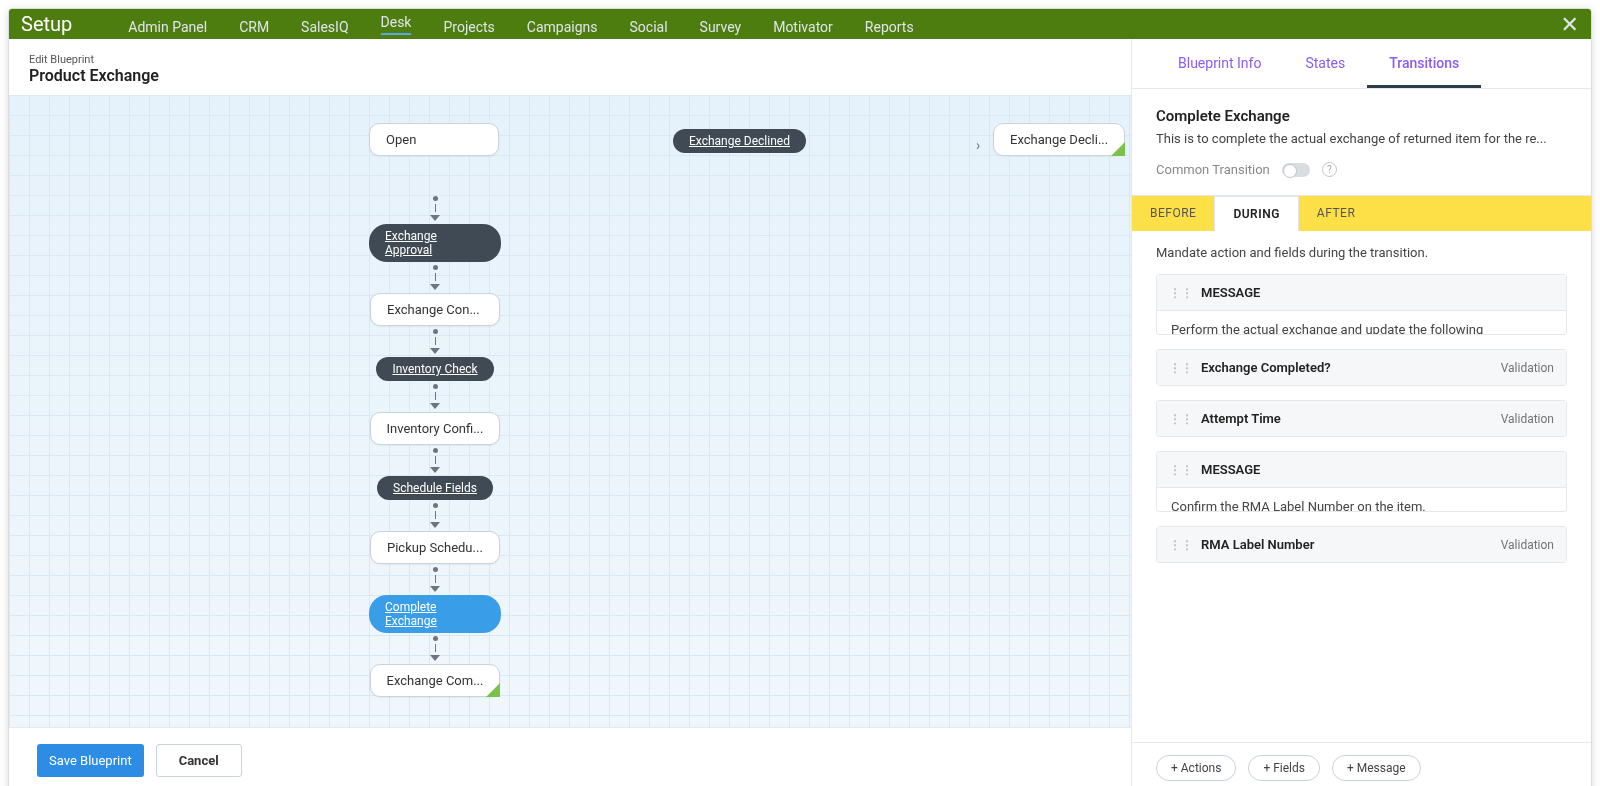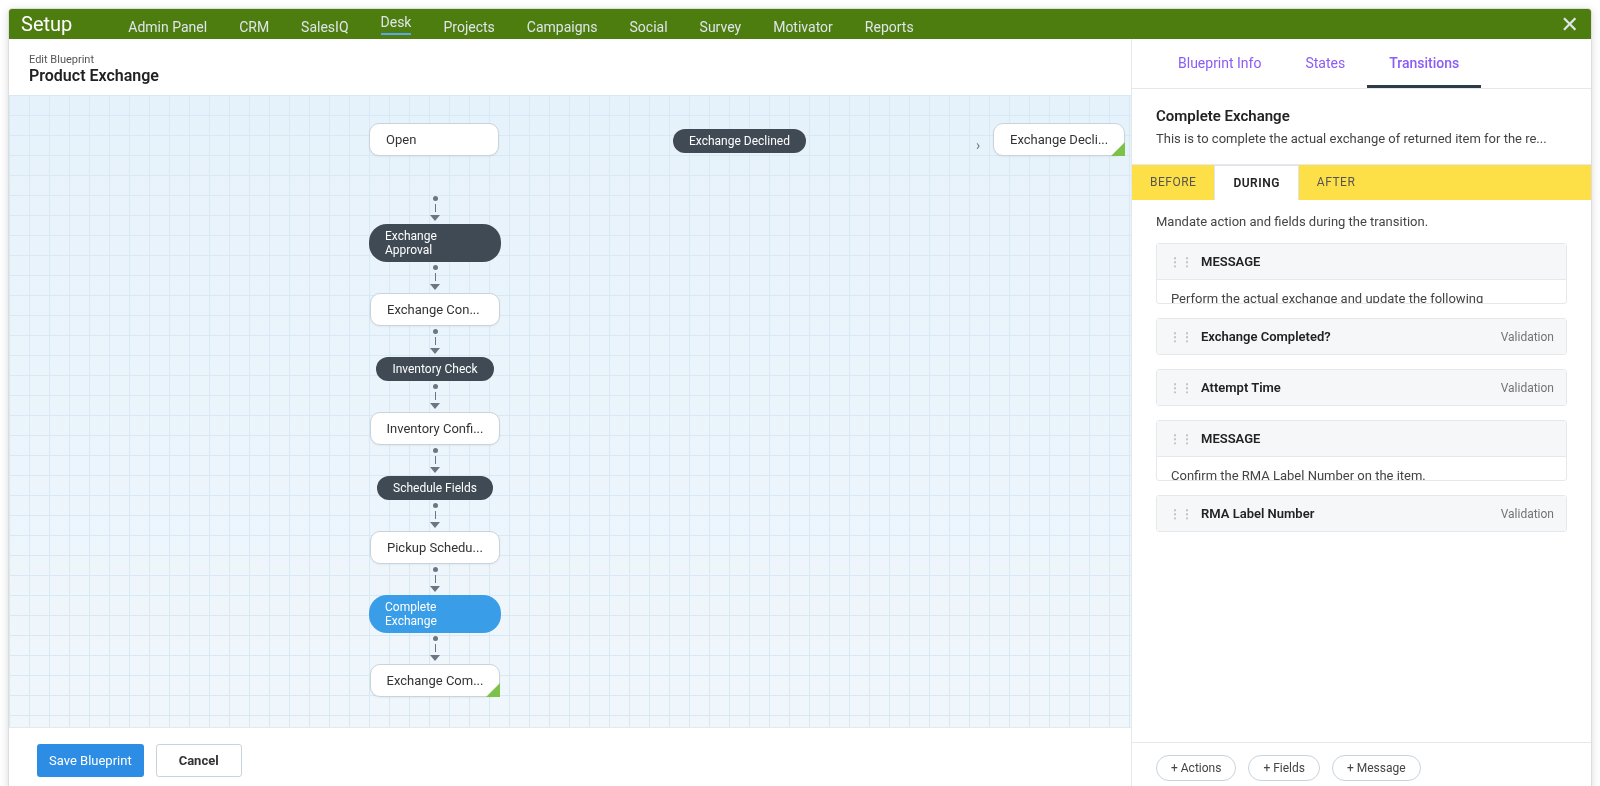--- a/index.html
+++ b/index.html
@@ -15,21 +15,21 @@
     
     .main { flex: 1; display: flex; overflow: hidden; }
     
     .canvas-wrap { flex: 1; display: flex; flex-direction: column; background: #fff; }
     .canvas-header { padding: 14px 20px 10px; }
     .canvas-header .crumb { font-size: 11px; color: #555; }
     .canvas-header .title { font-size: 16px; font-weight: 600; color: #222; margin-top: 0; }
     .canvas { flex: 1; background: linear-gradient(180deg, #e6f2fb 0%, #f0f7fc 100%); background-image: linear-gradient(#d8e8f5 1px, transparent 1px), linear-gradient(90deg, #d8e8f5 1px, transparent 1px), linear-gradient(180deg, #e6f2fb 0%, #f0f7fc 100%); background-size: 20px 20px, 20px 20px, 100% 100%; position: relative; overflow: hidden; }
     .state-box { background: #fff; border: 1px solid #c9d3dc; border-radius: 10px; padding: 8px 16px; font-size: 13px; color: #333; min-width: 130px; text-align: left; cursor: pointer; position: relative; box-shadow: 0 1px 2px rgba(0,0,0,0.05); }
     .state-box.terminal::after { content: ''; position: absolute; right: -1px; bottom: -1px; width: 0; height: 0; border-style: solid; border-width: 0 0 14px 14px; border-color: transparent transparent #7cc24a transparent; }
-    .trans-pill { background: #404a55; color: #fff; border-radius: 18px; padding: 5px 16px; font-size: 12px; cursor: pointer; }
+    .trans-pill { background: #404a55; color: #fff; border-radius: 18px; padding: 5px 16px; font-size: 12px; cursor: pointer; text-decoration: underline; }
     .trans-pill.selected { background: #3a9de8; }
     .arrow-down { width: 0; height: 0; border-left: 5px solid transparent; border-right: 5px solid transparent; border-top: 6px solid #6b7682; margin: 3px 0; }
     .connector-v { width: 1px; height: 8px; background: #6b7682; }
     .dot { width: 5px; height: 5px; background: #6b7682; border-radius: 50%; margin: 3px 0; }
     .arrow-right { color: #6b7682; font-size: 14px; }
     
     .footer-left { padding: 16px 28px; border-top: 1px solid #e5e9ec; display: flex; gap: 12px; }
     .btn-primary { background: #2d8de4; color: #fff; border: none; border-radius: 3px; padding: 8px 12px; font-size: 13px; cursor: pointer; }
     .btn-secondary { background: #fff; color: #333; border: 1px solid #c9d3dc; border-radius: 3px; padding: 8px 22px; font-size: 13px; cursor: pointer; font-weight: bold; }
     
@@ -170,20 +170,25 @@
     <div class="sidepanel">
       <div class="sidetabs" id="sidetabs">
           <div class="tab">Blueprint Info</div>
           <div class="tab">States</div>
           <div class="tab active">Transitions</div>
         </div>
       <div class="panel-body">
         <div class="section">
           <div class="t1">Complete Exchange</div>
           <div class="desc">This is to complete the actual exchange of returned item for the re...</div>
+          <div class="common-row">
+            <span>Common Transition</span>
+            <div class="toggle"></div>
+            <div class="help-icon">?</div>
+          </div>
         </div>
         <div class="phase-tabs" id="phase-tabs">
             <div class="ptab">BEFORE</div>
             <div class="ptab active">DURING</div>
             <div class="ptab">AFTER</div>
           </div>
         <div class="mandate">Mandate action and fields during the transition.</div>
         <div class="items-wrap" id="items-wrap">
             <div class="item-card">
               <div class="item-header">

